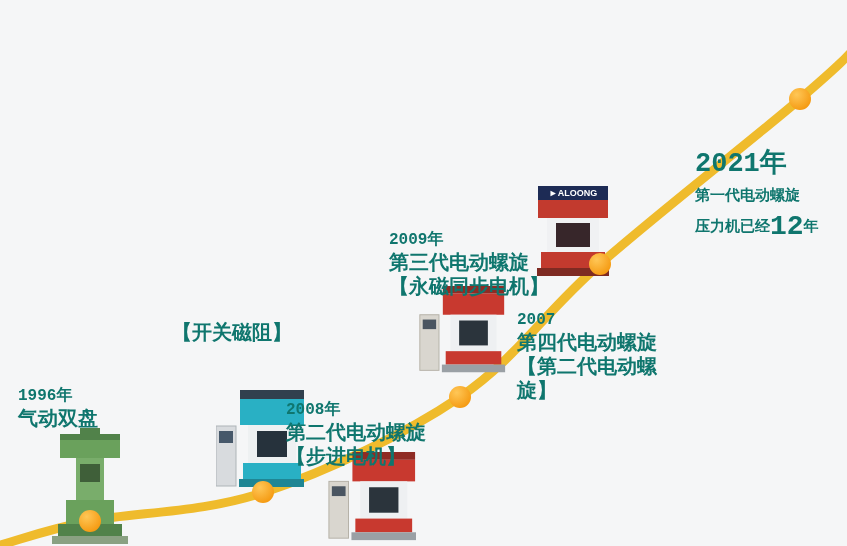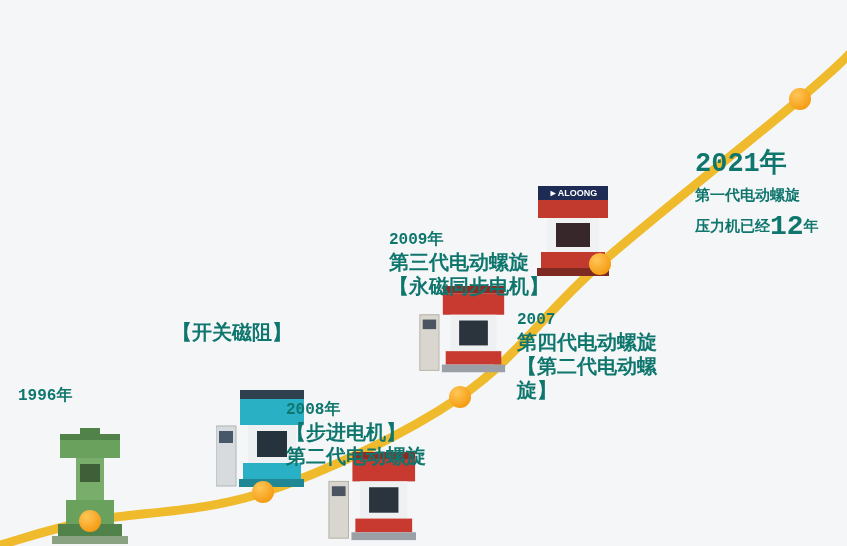--- a/index.html
+++ b/index.html
@@ -147,30 +147,31 @@
 
   <div class="dot" style="left:79px;  top:510px;"></div>
   <div class="dot" style="left:252px; top:481px;"></div>
   <div class="dot" style="left:449px; top:386px;"></div>
   <div class="dot" style="left:589px; top:253px;"></div>
   <div class="dot" style="left:789px; top:88px;"></div>
 
 
   <div class="ms ms-1996">
     <div class="year">1996年</div>
+    <div class="line">气动双盘</div>
   </div>
 
   <div class="ms ms-2007">
     <div class="line">【开关磁阻】</div>
   </div>
 
   <div class="ms ms-2008">
     <div class="year">2008年</div>
+    <div class="line">第二代电动螺旋</div>
     <div class="line">【步进电机】</div>
-    <div class="line">第二代电动螺旋</div>
   </div>
 
   <div class="ms ms-2009">
     <div class="year">2009年</div>
     <div class="line">第三代电动螺旋</div>
     <div class="line">【永磁同步电机】</div>
   </div>
 
   <div class="ms ms-2012">
     <div class="year">2007</div>

